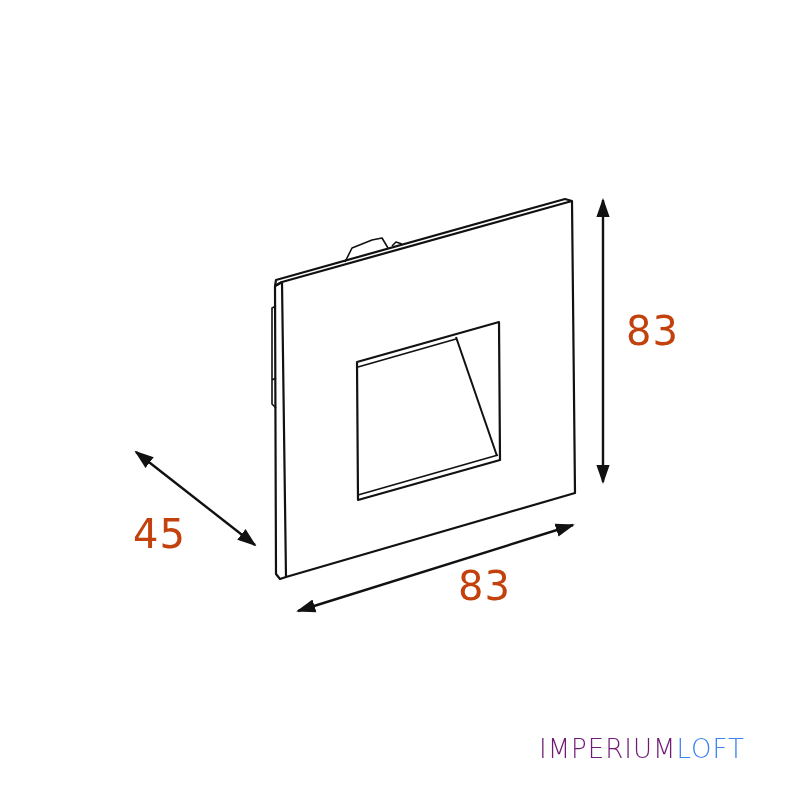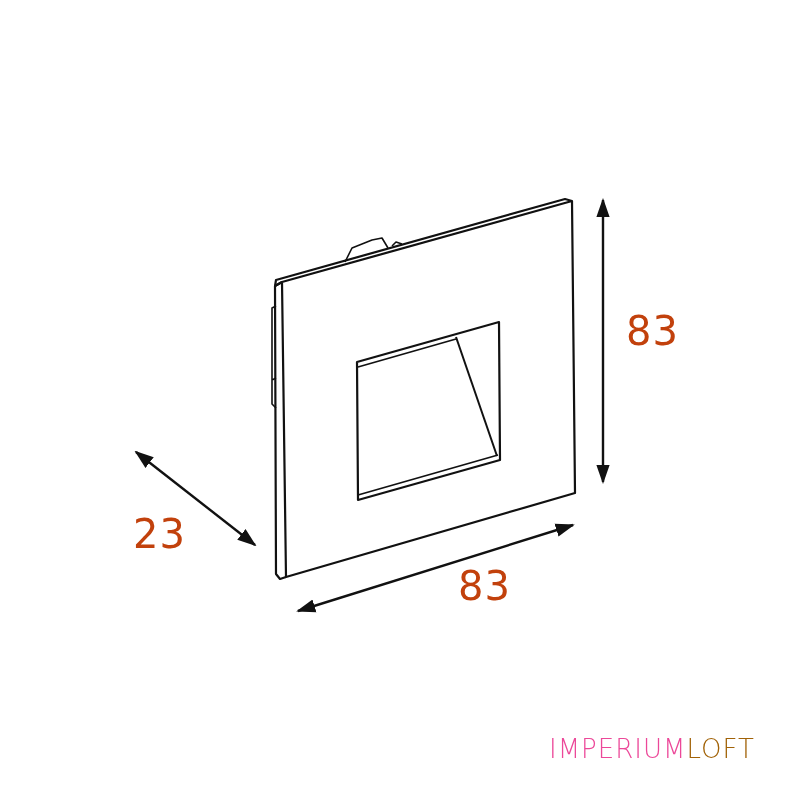--- a/index.html
+++ b/index.html
@@ -15,22 +15,22 @@
   }
   .brand {
     position: absolute;
     left: 539px; top: 736px;
     font-family: "DejaVu Sans", sans-serif;
     font-weight: 200;
     font-size: 26px;
     letter-spacing: 1px;
     line-height: 1;
   }
-  .brand .a { color: #ec4899; margin-left: 10px; }
-  .brand .b { color: #a16207; }
+  .brand .a { color: #701a75; }
+  .brand .b { color: #3b82f6; }
 </style>
 </head>
 <body>
 
 <svg id="drawing" viewBox="0 0 800 800" xmlns="http://www.w3.org/2000/svg">
   <defs>
     <marker id="arrow" viewBox="0 0 10 10" refX="9" refY="5" markerWidth="8" markerHeight="8" orient="auto-start-reverse">
       <path d="M0,1.5 L10,5 L0,8.5 z" fill="#111"></path>
     </marker>
   </defs>
@@ -54,17 +54,17 @@
 
   <g stroke="#111" stroke-width="2.4" fill="none">
     <line x1="603" y1="200" x2="603" y2="482" marker-start="url(#arrow)" marker-end="url(#arrow)"></line>
     <line x1="298" y1="611" x2="573" y2="525" marker-start="url(#arrow)" marker-end="url(#arrow)"></line>
     <line x1="136" y1="452" x2="255" y2="545" marker-start="url(#arrow)" marker-end="url(#arrow)"></line>
   </g>
 </svg>
 
 <div class="dim-label" style="left:626px; top:311px;">83</div>
 <div class="dim-label" style="left:458px; top:566px;">83</div>
-<div class="dim-label" style="left:133px; top:514px;">23</div>
+<div class="dim-label" style="left:133px; top:514px;">45</div>
 
 <div class="brand">
   <span class="a">IMPERIUM</span><span class="b">LOFT</span>
 </div>
 
 </body></html>

